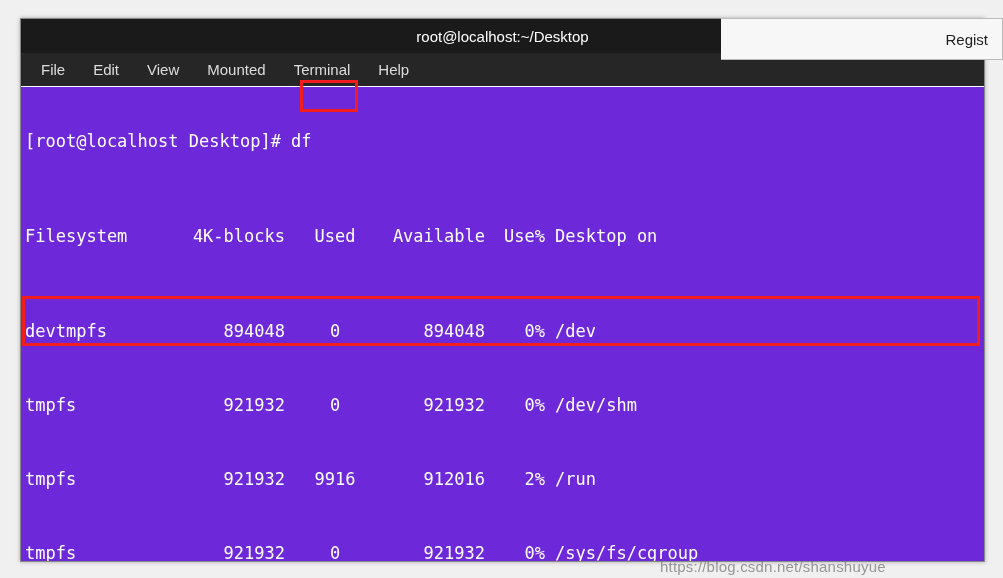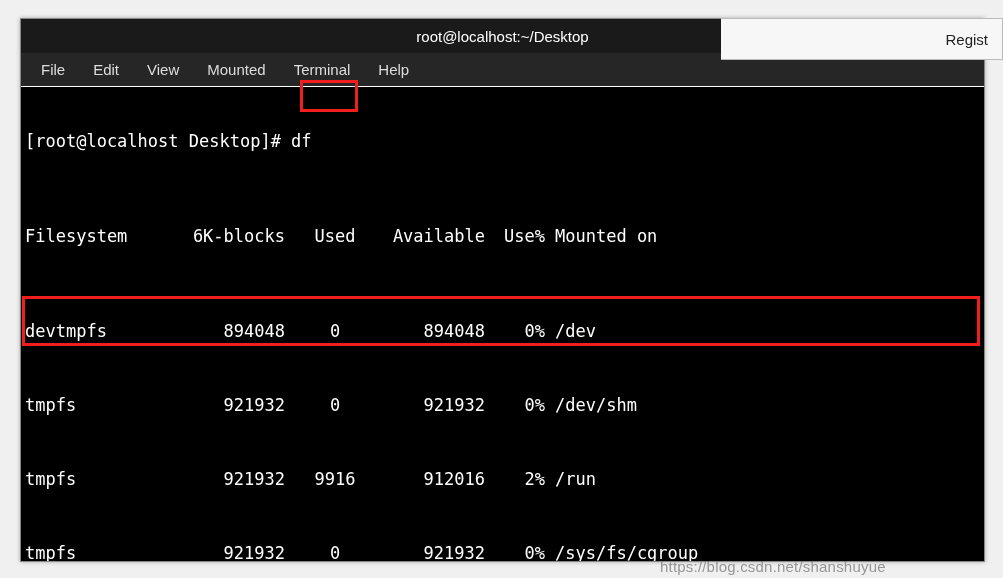--- a/index.html
+++ b/index.html
@@ -48,21 +48,21 @@
     gap: 4px;
     border-bottom: 1px solid #ffffff;
   }
   .menu-item {
     color: #ddd;
     font: 15px sans-serif;
     padding: 4px 12px;
     cursor: default;
   }
   .terminal {
-    background: #000000;
+    background: #6d28d9;
     color: #fff;
     font-size: 17px;
     line-height: 21px;
     padding: 2px 4px 0 4px;
     white-space: pre;
     position: relative;
     height: calc(100% - 68px);
     overflow: hidden;
   }
   .row span { display:inline-block;margin-top:11px; }
@@ -109,21 +109,21 @@
     <span class="menu-item">Edit</span>
     <span class="menu-item">View</span>
     <span class="menu-item">Mounted</span>
     <span class="menu-item">Terminal</span>
     <span class="menu-item">Help</span>
   </div>
 
   <div class="terminal">
     <div class="prompt-line"><span>[root@localhost Desktop]# </span><span>df</span></div>
 
-    <div class="row hdr"><span class="fs">Filesystem</span><span class="blk">6K-blocks</span><span class="used">Used</span><span class="avail">Available</span><span class="pct">Use%</span><span class="mnt">Mounted on</span></div>
+    <div class="row hdr"><span class="fs">Filesystem</span><span class="blk">4K-blocks</span><span class="used">Used</span><span class="avail">Available</span><span class="pct">Use%</span><span class="mnt">Desktop on</span></div>
 
     <div class="row"><span class="fs">devtmpfs</span><span class="blk">894048</span><span class="used">0</span><span class="avail">894048</span><span class="pct">0%</span><span class="mnt">/dev</span></div>
     <div class="row"><span class="fs">tmpfs</span><span class="blk">921932</span><span class="used">0</span><span class="avail">921932</span><span class="pct">0%</span><span class="mnt">/dev/shm</span></div>
     <div class="row"><span class="fs">tmpfs</span><span class="blk">921932</span><span class="used">9916</span><span class="avail">912016</span><span class="pct">2%</span><span class="mnt">/run</span></div>
     <div class="row"><span class="fs">tmpfs</span><span class="blk">921932</span><span class="used">0</span><span class="avail">921932</span><span class="pct">0%</span><span class="mnt">/sys/fs/cgroup</span></div>
     <div class="row"><span class="fs">/dev/sda3</span><span class="blk">19936256</span><span class="used">13216836</span><span class="avail">6719420</span><span class="pct">67%</span><span class="mnt">/</span></div>
     
     
     
     

